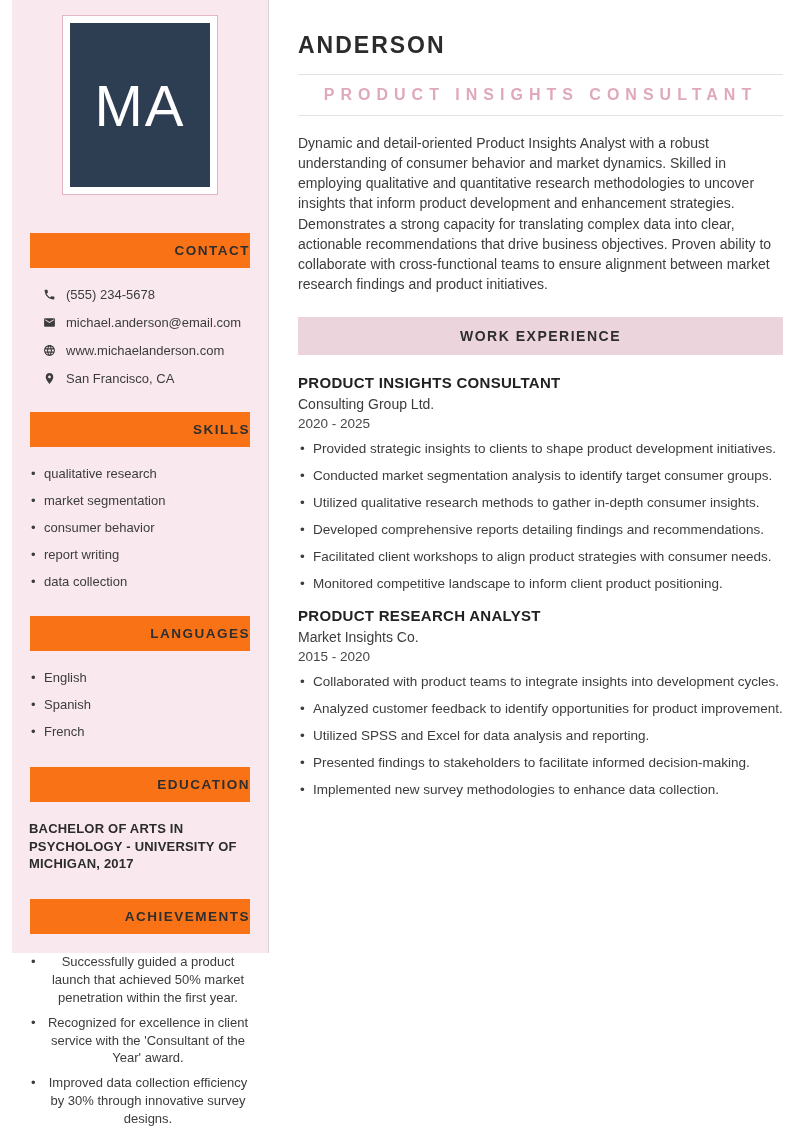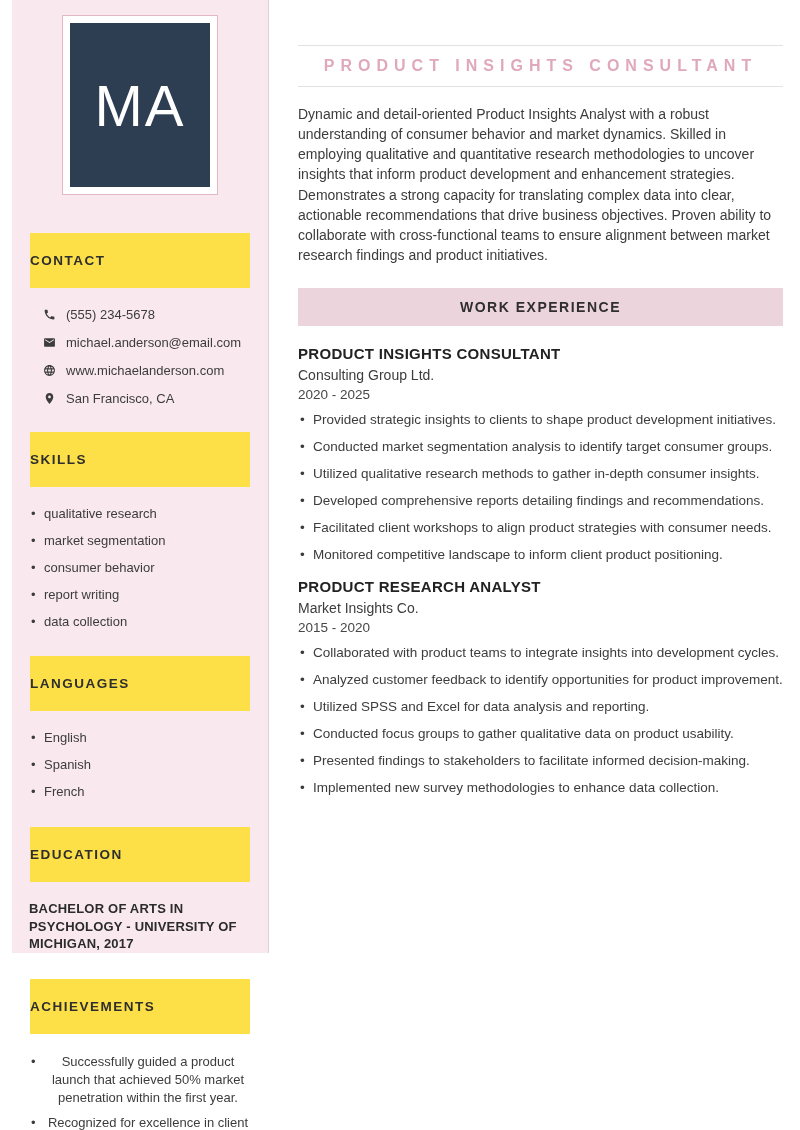--- a/index.html
+++ b/index.html
@@ -31,24 +31,24 @@
     background: #2e3e52;
     display: flex; align-items: center; justify-content: center;
   }
   .initials {
     color: #ffffff;
     font-size: 58px;
     letter-spacing: 2px;
     font-weight: 400;
   }
   .band {
-    background: #fde047;
+    background: #f97316;
     margin: 26px 18px 0 18px;
-    padding: 20px 0;
-    text-align: left;
+    padding: 10px 0;
+    text-align: right;
     font-weight: bold;
     font-size: 13.5px;
     letter-spacing: 1.5px;
     color: #2e2e2e;
   }
   .contact-list { padding: 19px 14px 0 31px; }
   .contact-row {
     display: flex; align-items: center; gap: 10px;
     font-size: 13px; margin-bottom: 13px; color: #3c3c3c;
   }
@@ -193,20 +193,21 @@
 
     <li>Successfully guided a product launch that achieved 50% market penetration within the first year.</li>
         <li>Recognized for excellence in client service with the 'Consultant of the Year' award.</li>
         <li>Improved data collection efficiency by 30% through innovative survey designs.</li>
       </ul>
 
   </aside>
 
   <main class="main">
 
+    <div class="last-name">ANDERSON</div>
 
     <hr class="divider">
     <div class="role-banner">PRODUCT INSIGHTS CONSULTANT</div>
     <hr class="divider" style="margin-top:0;">
 
     <p class="summary">Dynamic and detail-oriented Product Insights Analyst with a robust understanding of consumer behavior and market dynamics. Skilled in employing qualitative and quantitative research methodologies to uncover insights that inform product development and enhancement strategies. Demonstrates a strong capacity for translating complex data into clear, actionable recommendations that drive business objectives. Proven ability to collaborate with cross-functional teams to ensure alignment between market research findings and product initiatives.</p>
 
     <div class="section-banner">WORK EXPERIENCE</div>
 
     <section class="job">
@@ -226,20 +227,19 @@
 
     <section class="job" style="margin-top:14px;">
       <div class="job-title">PRODUCT RESEARCH ANALYST</div>
       <div class="company">Market Insights Co.</div>
       <div class="dates">2015 - 2020</div>
       <ul class="job-bullets">
 
       <li>Collaborated with product teams to integrate insights into development cycles.</li>
           <li>Analyzed customer feedback to identify opportunities for product improvement.</li>
           <li>Utilized SPSS and Excel for data analysis and reporting.</li>
-          <li>Conducted focus groups to gather qualitative data on product usability.</li>
           <li>Presented findings to stakeholders to facilitate informed decision-making.</li>
           <li>Implemented new survey methodologies to enhance data collection.</li>
         </ul>
     </section>
 
   </main>
 </div>
 
 </body></html>

